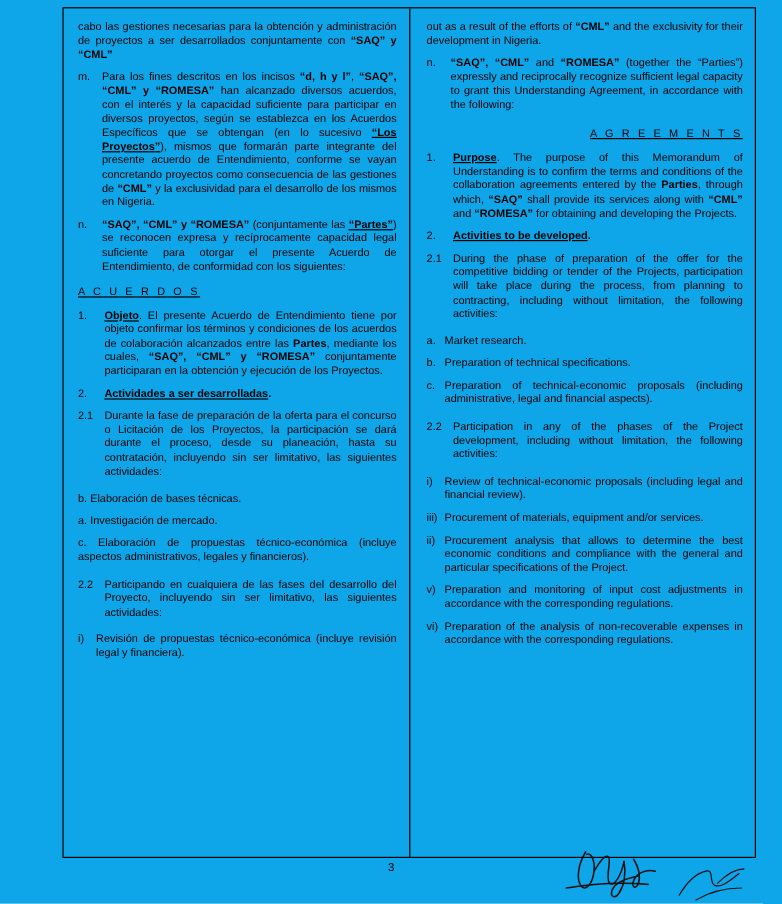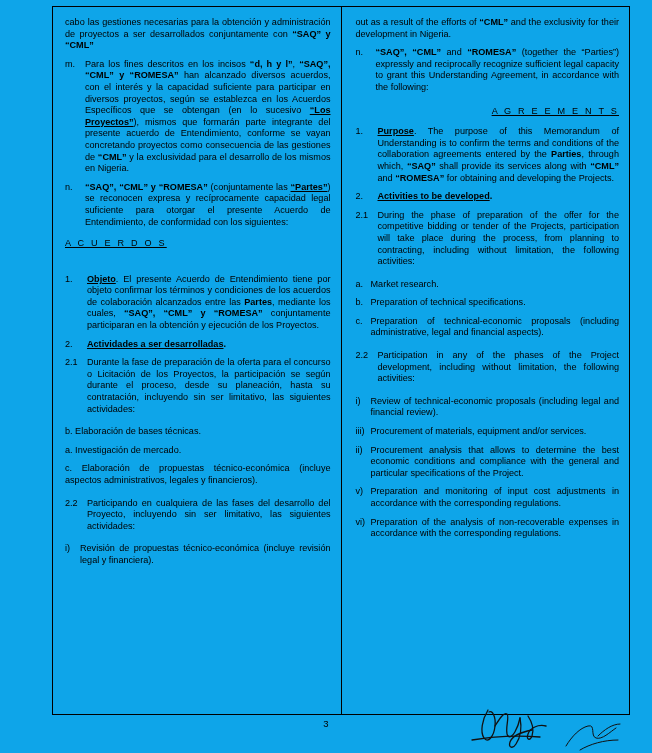--- a/index.html
+++ b/index.html
@@ -73,21 +73,21 @@
   }
   .b { font-weight: bold; }
   .bu { font-weight: bold; text-decoration: underline; }
   .heading-spaced {
     font-weight: normal;
     text-decoration: underline;
     letter-spacing: 2.2px;
     font-size: 9.1px;
   }
   .heading-left {
-    margin: 10px 0 24px 0;
+    margin: 10px 0 8px 0;
     text-decoration: underline;
   }
   .heading-center {
     text-align: right;
     margin: 12px 0 9px 0;
   }
   .page-number {
     position: absolute;
     left: 0;
     top: 718px;
@@ -145,21 +145,21 @@
 
       <p class="hang">
         <span class="marker-num">2.</span>
         <span class="body-text">
           <span class="bu">Actividades a ser desarrolladas</span><span class="b">.</span>
         </span>
       </p>
 
       <p class="hang">
         <span class="marker-num">2.1</span>
-        <span class="body-text">Durante la fase de preparación de la oferta para el concurso o Licitación de los Proyectos, la participación se según durante el proceso, desde su planeación, hasta su contratación, incluyendo sin ser limitativo, las siguientes actividades:</span>
+        <span class="body-text">Durante la fase de preparación de la oferta para el concurso o Licitación de los Proyectos, la participación se dará durante el proceso, desde su planeación, hasta su contratación, incluyendo sin ser limitativo, las siguientes actividades:</span>
       </p>
 
       <div class="spacer-sm"></div>
 
       <p>
         <span>b. Elaboración de bases técnicas.</span>
       </p>
       <p>
         <span>a. Investigación de mercado.</span>
       </p>

